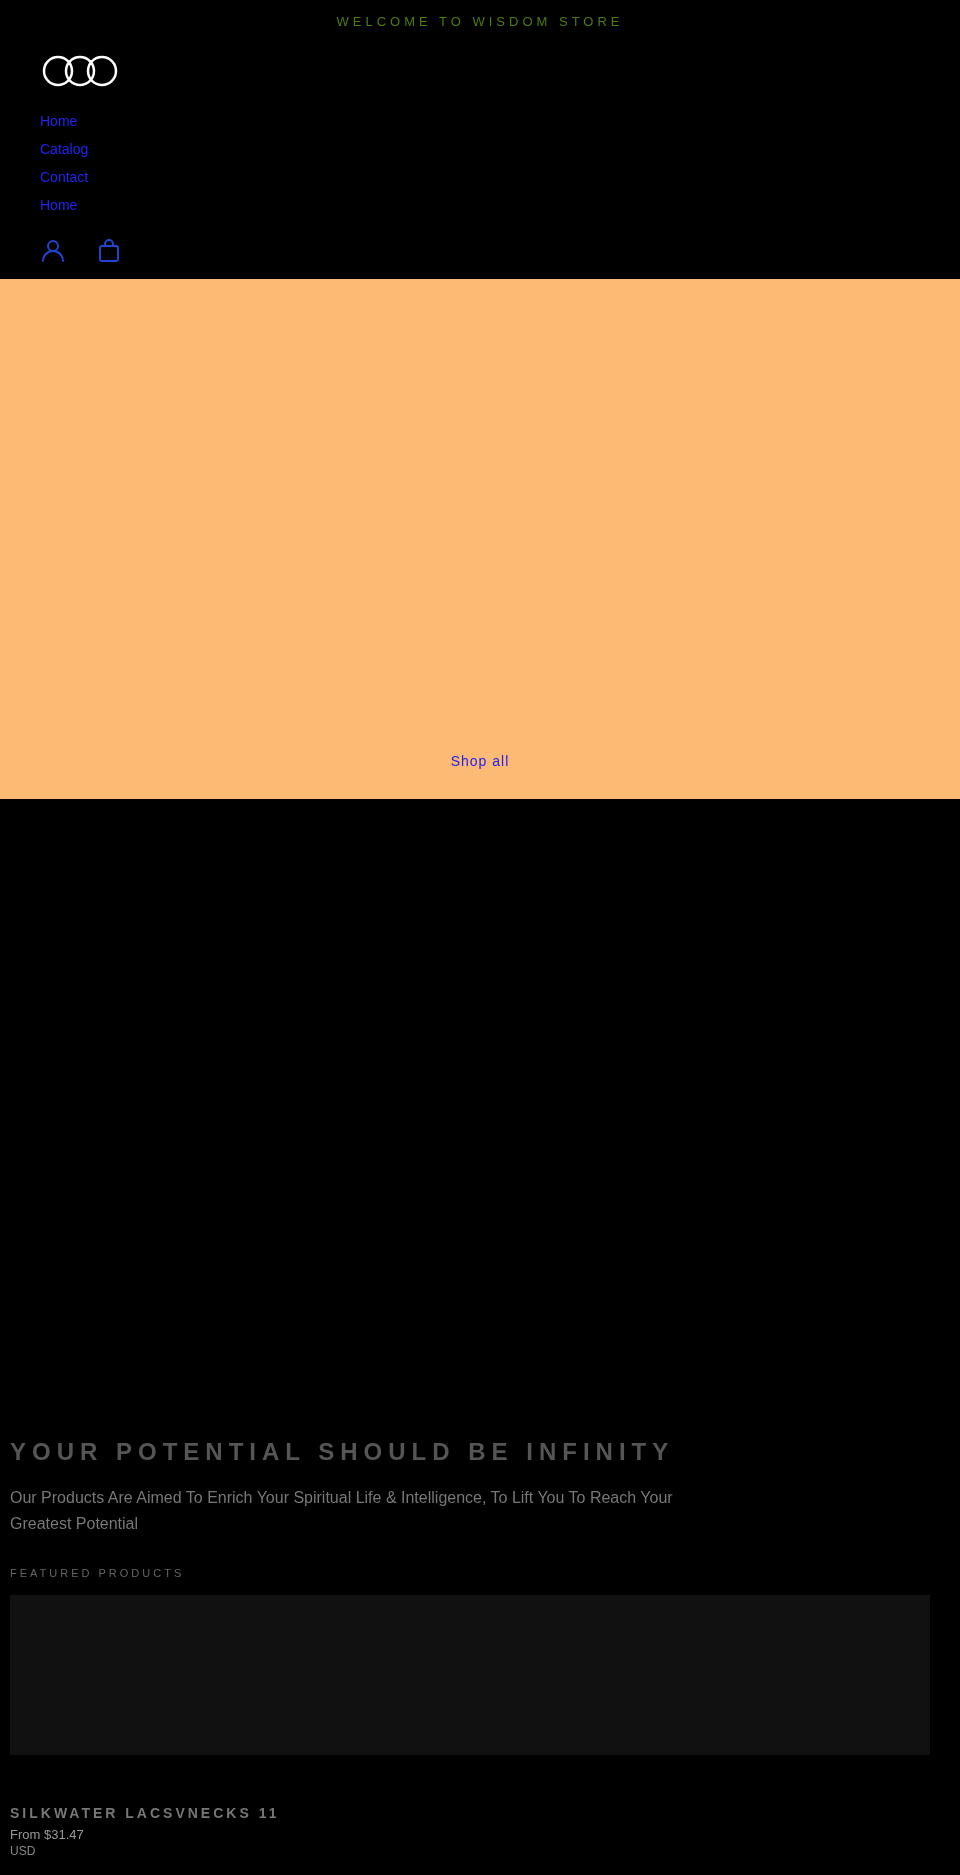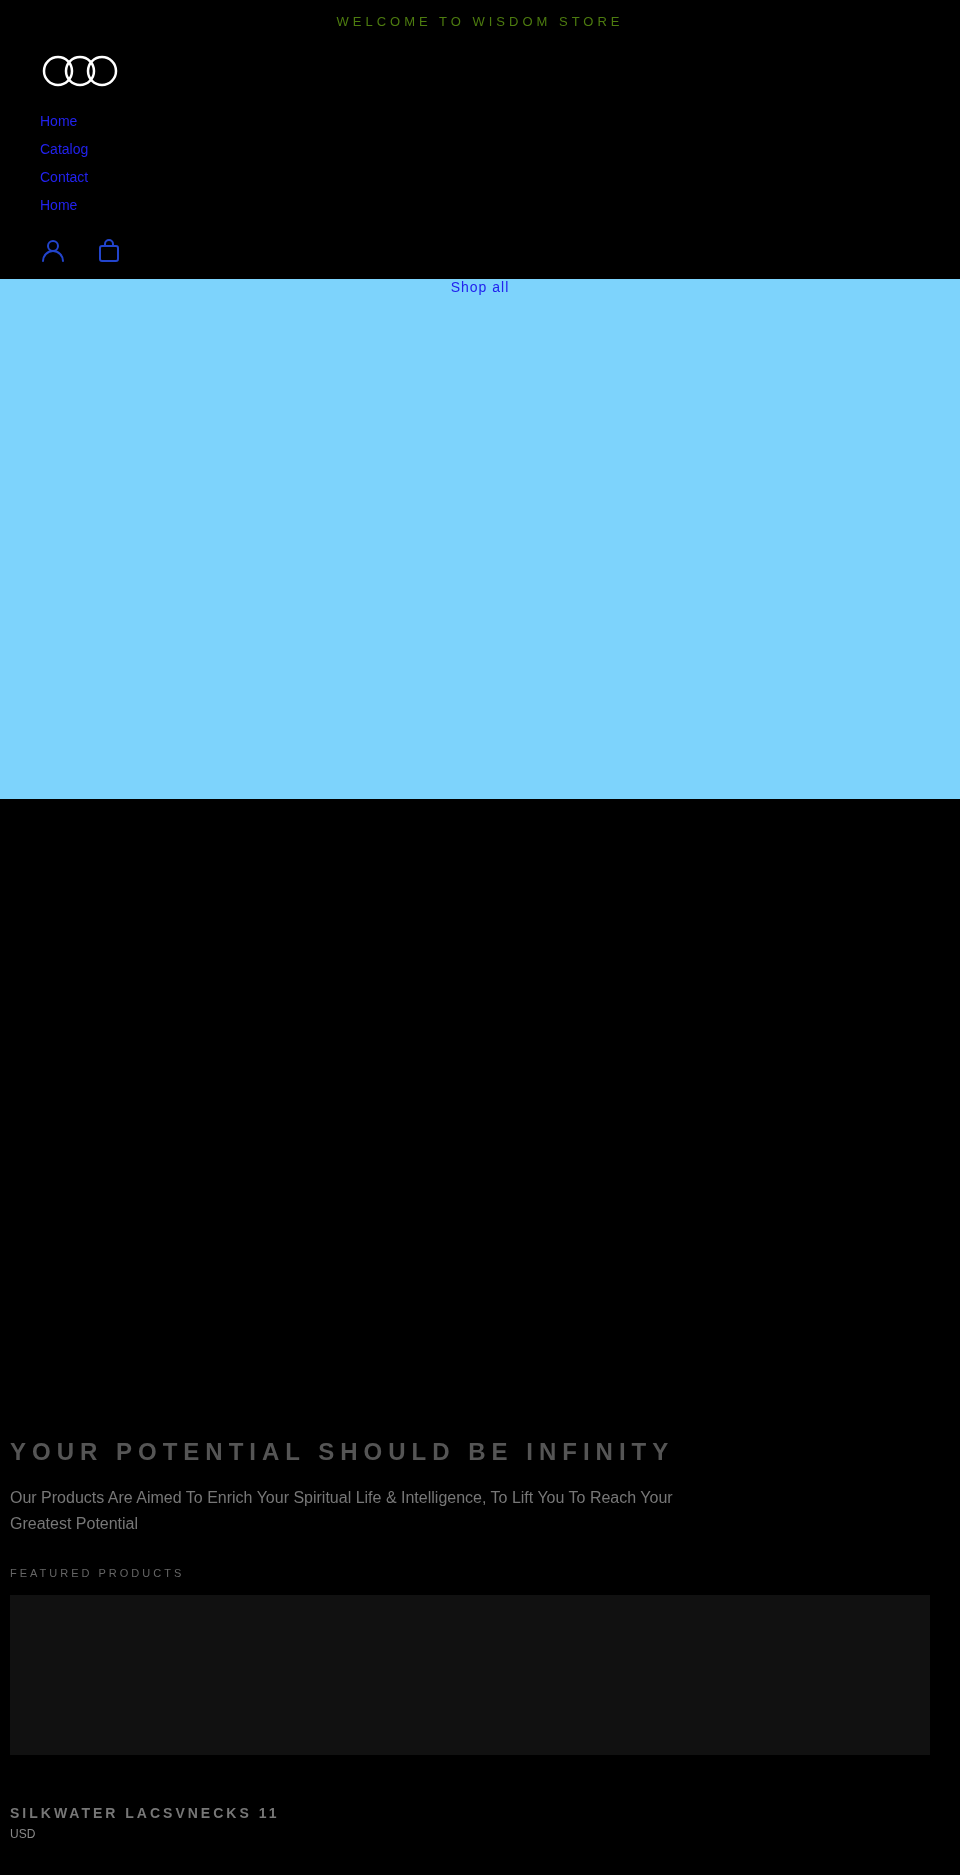--- a/index.html
+++ b/index.html
@@ -63,23 +63,23 @@
     .header-icon {
       color: #2244cc;
       font-size: 22px;
       cursor: pointer;
     }
 
     
     .hero-section {
       width: 100%;
       height: 520px;
-      background: #7dd3fc;
-      display: flex;
-      align-items: flex-start;
+      background: #fdba74;
+      display: flex;
+      align-items: flex-end;
       justify-content: center;
       padding-bottom: 30px;
       position: relative;
     }
 
     .shop-all-btn {
       background: transparent;
       border: none;
       color: #2222ee;
       font-size: 14px;
@@ -209,19 +209,20 @@
 <div class="potential-section">
   <div class="potential-title">YOUR POTENTIAL SHOULD BE INFINITY</div>
   <div class="potential-desc">Our Products Are Aimed To Enrich Your Spiritual Life &amp; Intelligence, To Lift You To Reach Your Greatest Potential</div>
   <div class="featured-products-label">FEATURED PRODUCTS</div>
 
   <div class="product-img-placeholder"></div>
 </div>
 
 <div class="product-listing">
   <div class="product-name">SILKWATER LACSVNECKS 11</div>
+  <div class="product-price">From $31.47</div>
   <div class="product-currency">USD</div>
 </div>
 
 <div class="product-listing">
   <div class="product-name">DOUBLY VIVID SUBLIMATION SOCKS</div>
 
 </div>
 
 </body></html>

